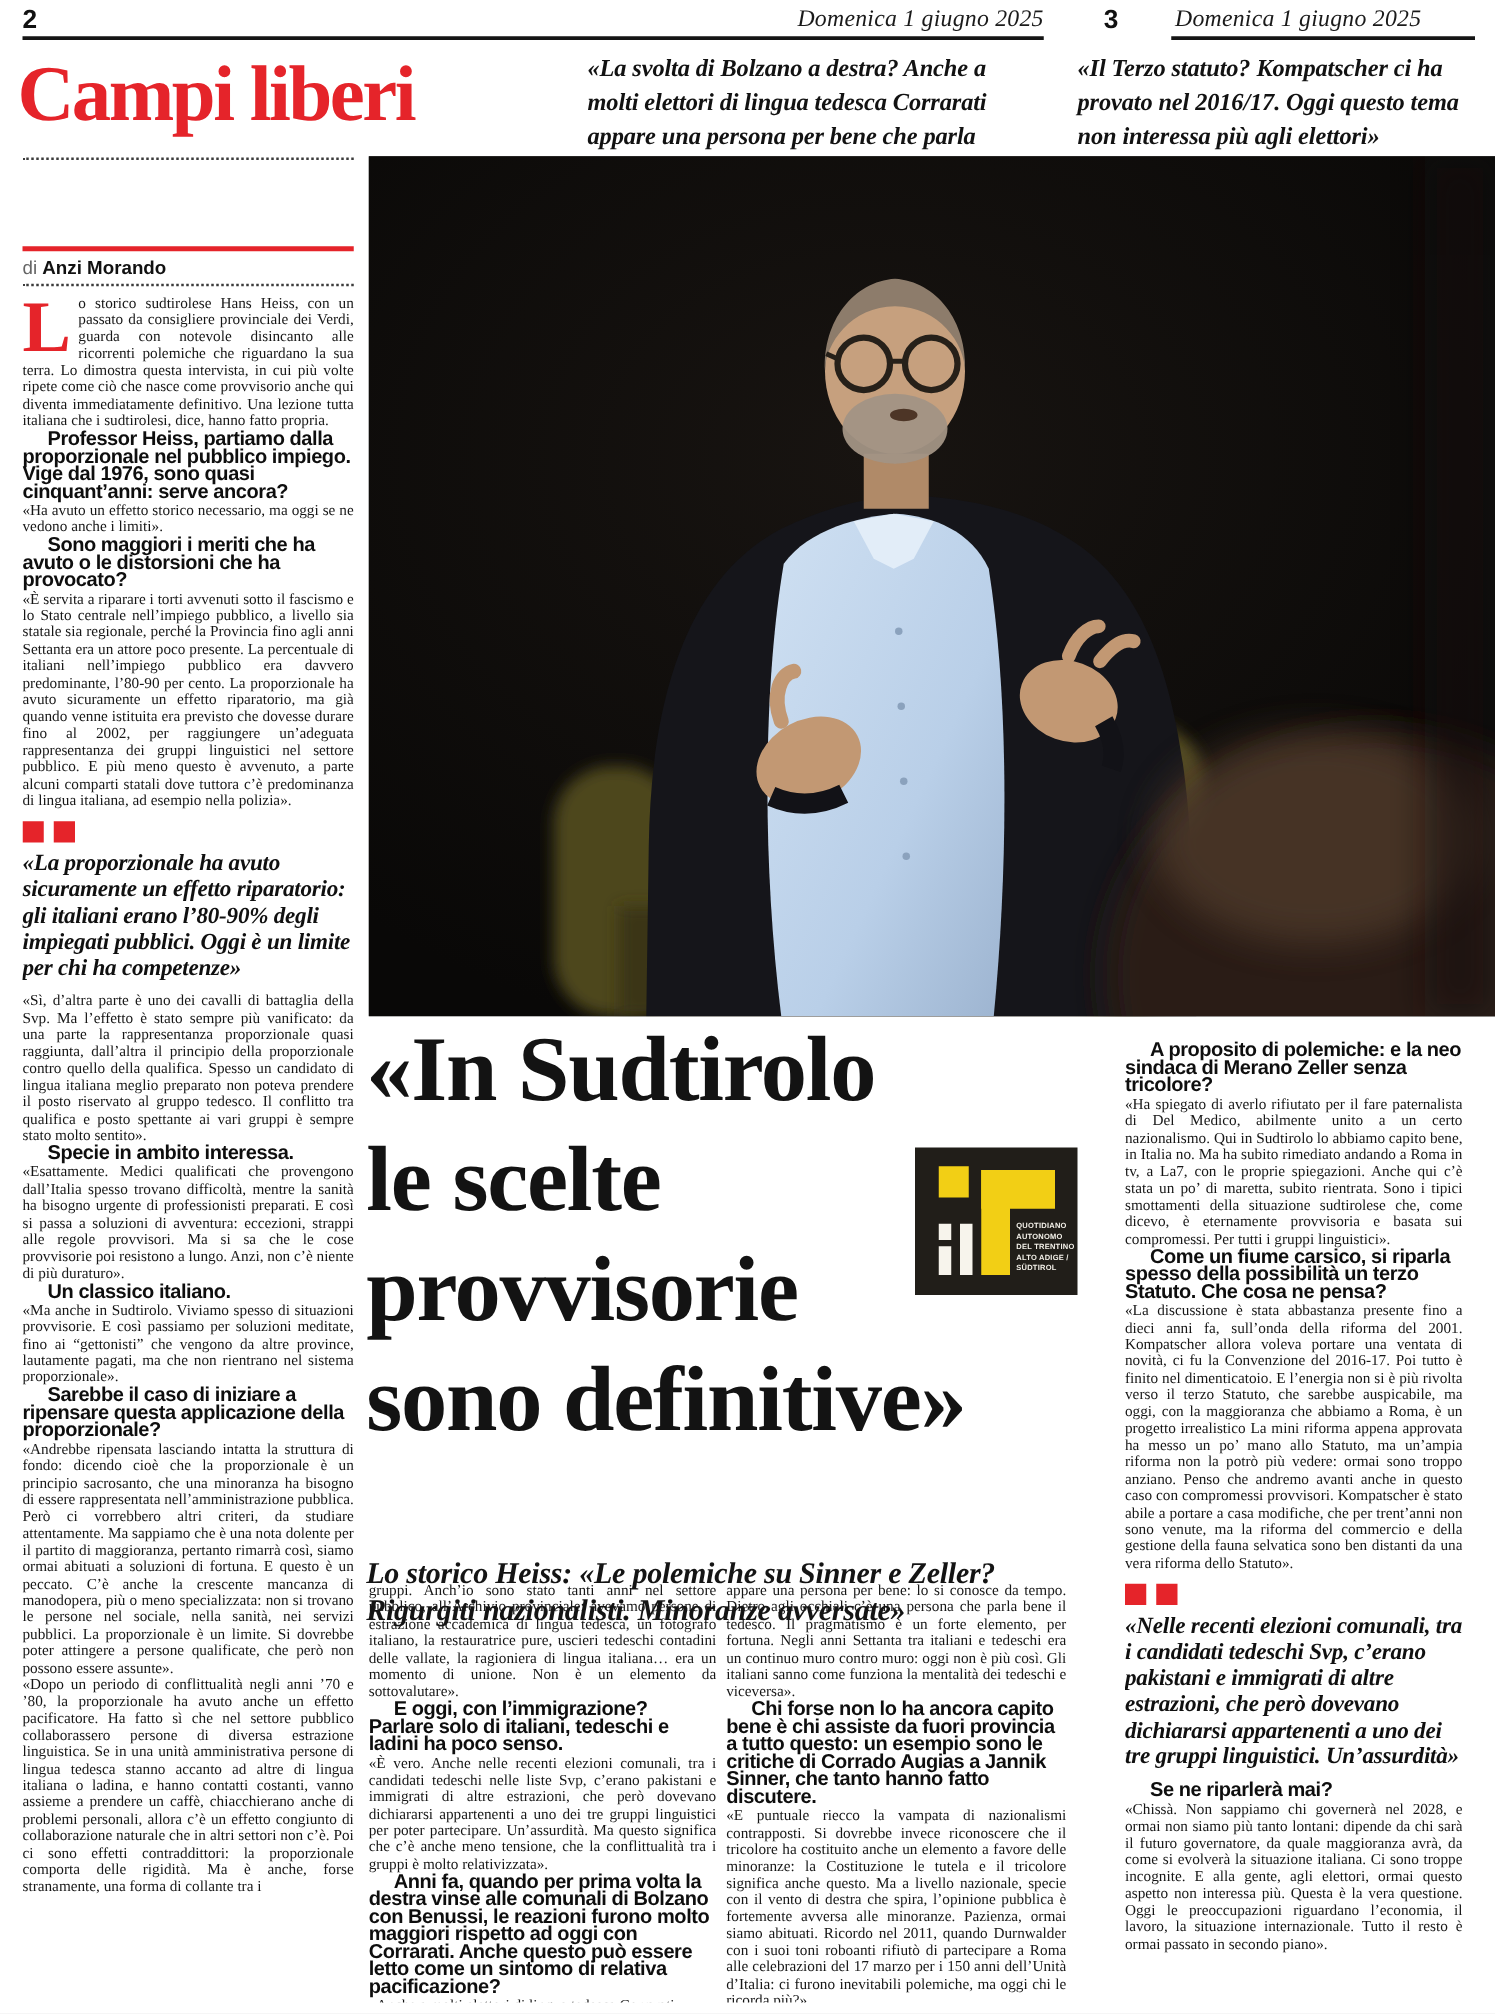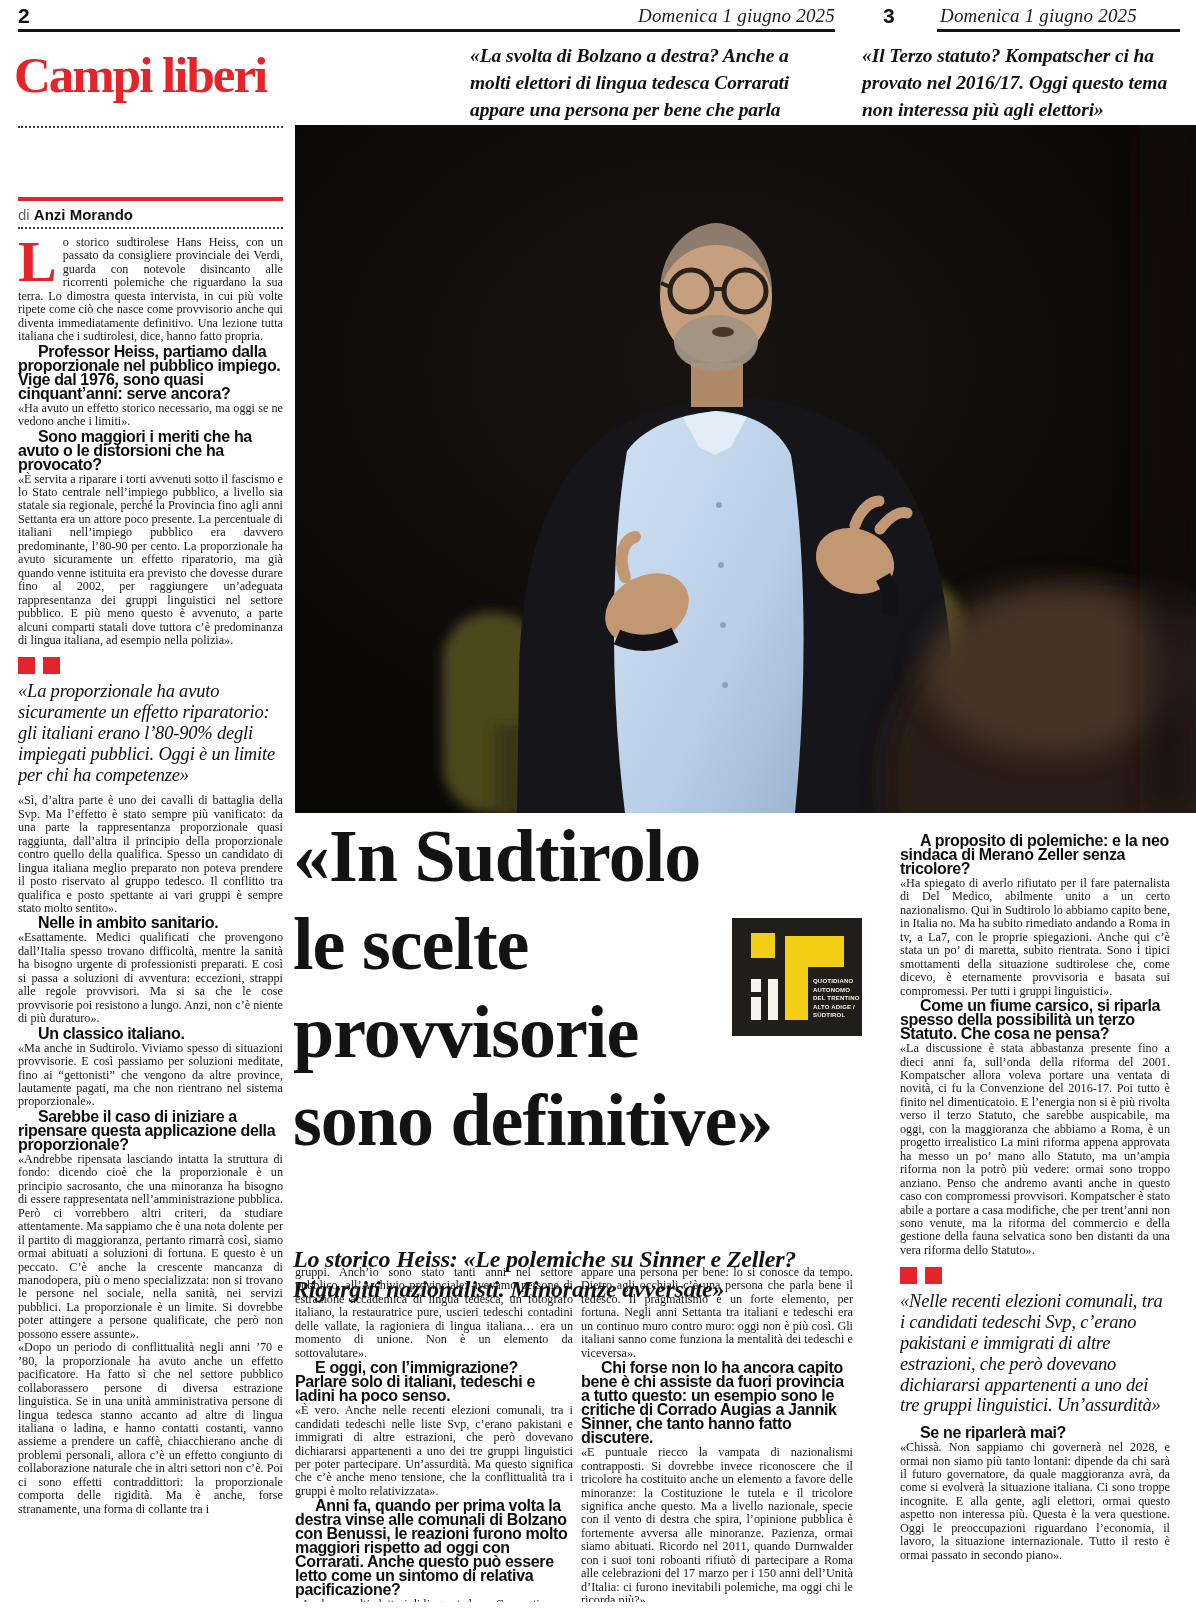--- a/index.html
+++ b/index.html
@@ -6,21 +6,21 @@
   #page{position:relative;width:1196px;height:1611px;background:#ffffff;overflow:hidden;
         font-family:"Liberation Serif",serif;color:#131313;}
   .abs{position:absolute;}
 
   
   .pagenum{font-family:"Liberation Sans",sans-serif;font-weight:700;font-size:21px;color:#111;}
   .pagedate{font-style:italic;font-size:19px;color:#1a1a1a;letter-spacing:.2px;}
   .hrule{background:#151515;height:3px;}
 
   
-  .kicker-title{font-family:"Liberation Serif",serif;font-weight:700;font-size:51px;line-height:78px;
+  .kicker-title{font-family:"Liberation Serif",serif;font-weight:700;font-size:63px;line-height:78px;
                 color:#e5242a;letter-spacing:-2px;}
   .kicker-quote{font-style:italic;font-weight:600;font-size:19.5px;line-height:27px;color:#121212;letter-spacing:-.1px;}
   .dotrule{border-top:2px dotted #3c3c3c;height:0;}
 
   
   .redbar{background:#e5242a;height:4px;}
   .byline{font-family:"Liberation Sans",sans-serif;font-size:15px;color:#111;}
   .byline .di{font-weight:400;color:#666;}
   .byline .nm{font-weight:700;}
 
@@ -29,21 +29,21 @@
   .col p{margin:0;}
   p.a, p.lead{font-size:12.2px;line-height:13.45px;text-align:justify;color:#161616;}
   p.q{font-family:"Liberation Sans",sans-serif;font-weight:700;font-size:16px;line-height:14px;
       letter-spacing:-.35px;text-indent:20px;color:#0e0e0e;text-align:left;padding:1px 0;}
   .dropcap{float:left;font-weight:700;font-size:58px;line-height:47px;color:#e5242a;
            padding:2px 6px 0 0;font-family:"Liberation Serif",serif;}
 
   
   .pqmark{display:block;margin:10px 0 7px 0;height:17px;}
   .pqmark span{display:inline-block;width:17px;height:17px;background:#e5242a;margin-right:8px;}
-  .pqtext{font-style:italic;font-weight:400;font-size:18.5px;line-height:20.8px;letter-spacing:-.2px;
+  .pqtext{font-style:italic;font-weight:700;font-size:18.5px;line-height:20.8px;letter-spacing:-.2px;
           color:#101010;text-align:left;margin-bottom:9px !important;}
 
   
   .headline{font-weight:700;font-size:74px;line-height:88px;letter-spacing:-1px;color:#131313;}
   .headline div{white-space:nowrap;}
   .standfirst{font-style:italic;font-weight:600;font-size:24px;line-height:30px;color:#141414;letter-spacing:-.2px;}
 
   
   .logo{background:#211e19;}
   .logo .blk{position:absolute;}
@@ -142,21 +142,21 @@
 
   <div class="abs col" style="left:18px;top:236px;width:265px;height:1362px;">
     <p class="lead"><span class="dropcap">L</span><span>o storico sudtirolese Hans Heiss, con un passato da consigliere provinciale dei Verdi, guarda con notevole disincanto alle ricorrenti polemiche che riguardano la sua terra. Lo dimostra questa intervista, in cui più volte ripete come ciò che nasce come provvisorio anche qui diventa immediatamente definitivo. Una lezione tutta italiana che i sudtirolesi, dice, hanno fatto propria.</span></p>
     <p class="q">Professor Heiss, partiamo dalla proporzionale nel pubblico impiego. Vige dal 1976, sono quasi cinquant’anni: serve ancora?</p>
     <p class="a">«Ha avuto un effetto storico necessario, ma oggi se ne vedono anche i limiti».</p>
     <p class="q">Sono maggiori i meriti che ha avuto o le distorsioni che ha provocato?</p>
     <p class="a">«È servita a riparare i torti avvenuti sotto il fascismo e lo Stato centrale nell’impiego pubblico, a livello sia statale sia regionale, perché la Provincia fino agli anni Settanta era un attore poco presente. La percentuale di italiani nell’impiego pubblico era davvero predominante, l’80-90 per cento. La proporzionale ha avuto sicuramente un effetto riparatorio, ma già quando venne istituita era previsto che dovesse durare fino al 2002, per raggiungere un’adeguata rappresentanza dei gruppi linguistici nel settore pubblico. E più meno questo è avvenuto, a parte alcuni comparti statali dove tuttora c’è predominanza di lingua italiana, ad esempio nella polizia».</p>
     <div class="pqmark"><span></span><span></span></div>
     <p class="pqtext">«La proporzionale ha avuto sicuramente un effetto riparatorio: gli italiani erano l’80-90% degli impiegati pubblici. Oggi è un limite per chi ha competenze»</p>
     <p class="a">«Sì, d’altra parte è uno dei cavalli di battaglia della Svp. Ma l’effetto è stato sempre più vanificato: da una parte la rappresentanza proporzionale quasi raggiunta, dall’altra il principio della proporzionale contro quello della qualifica. Spesso un candidato di lingua italiana meglio preparato non poteva prendere il posto riservato al gruppo tedesco. Il conflitto tra qualifica e posto spettante ai vari gruppi è sempre stato molto sentito».</p>
-    <p class="q">Nelle in ambito sanitario.</p>
+    <p class="q">Specie in ambito interessa.</p>
     <p class="a">«Esattamente. Medici qualificati che provengono dall’Italia spesso trovano difficoltà, mentre la sanità ha bisogno urgente di professionisti preparati. E così si passa a soluzioni di avventura: eccezioni, strappi alle regole provvisori. Ma si sa che le cose provvisorie poi resistono a lungo. Anzi, non c’è niente di più duraturo».</p>
     <p class="q">Un classico italiano.</p>
     <p class="a">«Ma anche in Sudtirolo. Viviamo spesso di situazioni provvisorie. E così passiamo per soluzioni meditate, fino ai “gettonisti” che vengono da altre province, lautamente pagati, ma che non rientrano nel sistema proporzionale».</p>
     <p class="q">Sarebbe il caso di iniziare a ripensare questa applicazione della proporzionale?</p>
     <p class="a">«Andrebbe ripensata lasciando intatta la struttura di fondo: dicendo cioè che la proporzionale è un principio sacrosanto, che una minoranza ha bisogno di essere rappresentata nell’amministrazione pubblica. Però ci vorrebbero altri criteri, da studiare attentamente. Ma sappiamo che è una nota dolente per il partito di maggioranza, pertanto rimarrà così, siamo ormai abituati a soluzioni di fortuna. E questo è un peccato. C’è anche la crescente mancanza di manodopera, più o meno specializzata: non si trovano le persone nel sociale, nella sanità, nei servizi pubblici. La proporzionale è un limite. Si dovrebbe poter attingere a persone qualificate, che però non possono essere assunte».</p>
     <p class="a">«Dopo un periodo di conflittualità negli anni ’70 e ’80, la proporzionale ha avuto anche un effetto pacificatore. Ha fatto sì che nel settore pubblico collaborassero persone di diversa estrazione linguistica. Se in una unità amministrativa persone di lingua tedesca stanno accanto ad altre di lingua italiana o ladina, e hanno contatti costanti, vanno assieme a prendere un caffè, chiacchierano anche di problemi personali, allora c’è un effetto congiunto di collaborazione naturale che in altri settori non c’è. Poi ci sono effetti contraddittori: la proporzionale comporta delle rigidità. Ma è anche, forse stranamente, una forma di collante tra i</p>
   </div>
 
   <div class="abs headline" style="left:293px;top:812px;width:890px;">
     <div>«In Sudtirolo</div>

